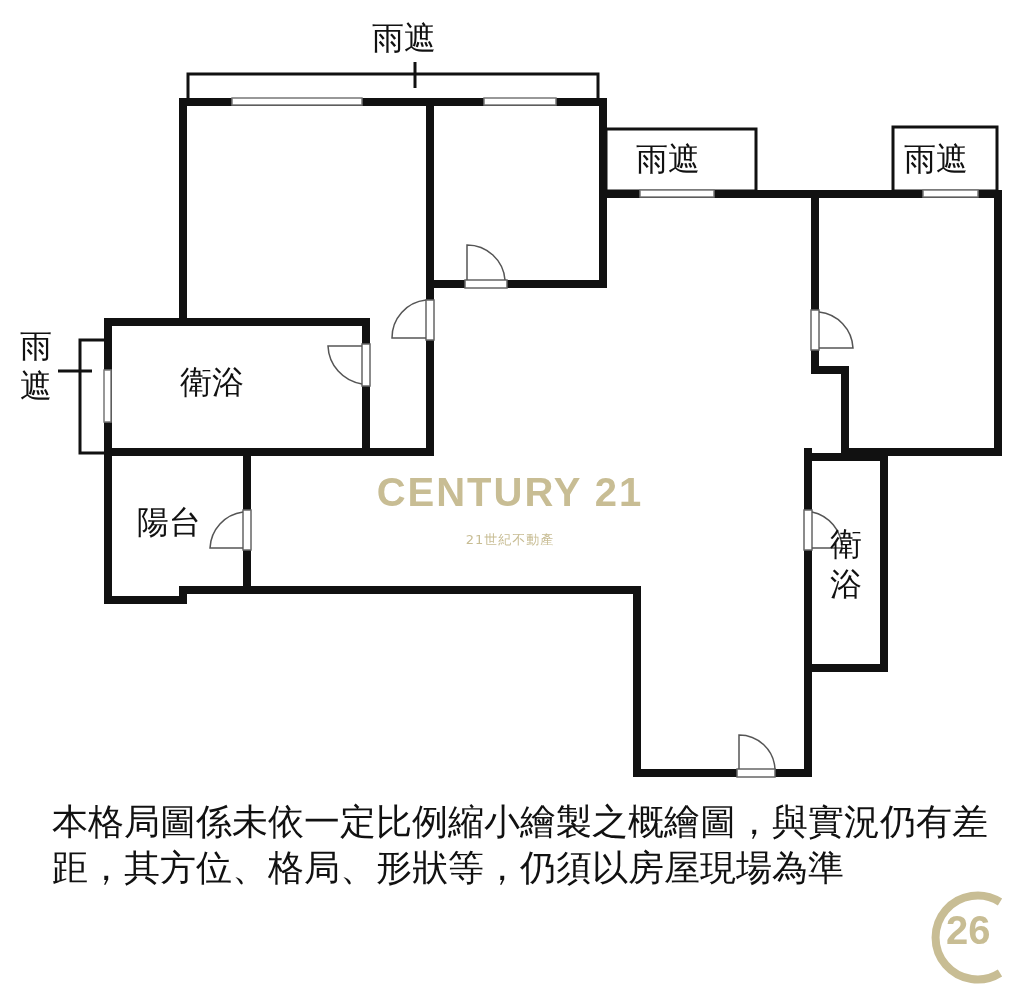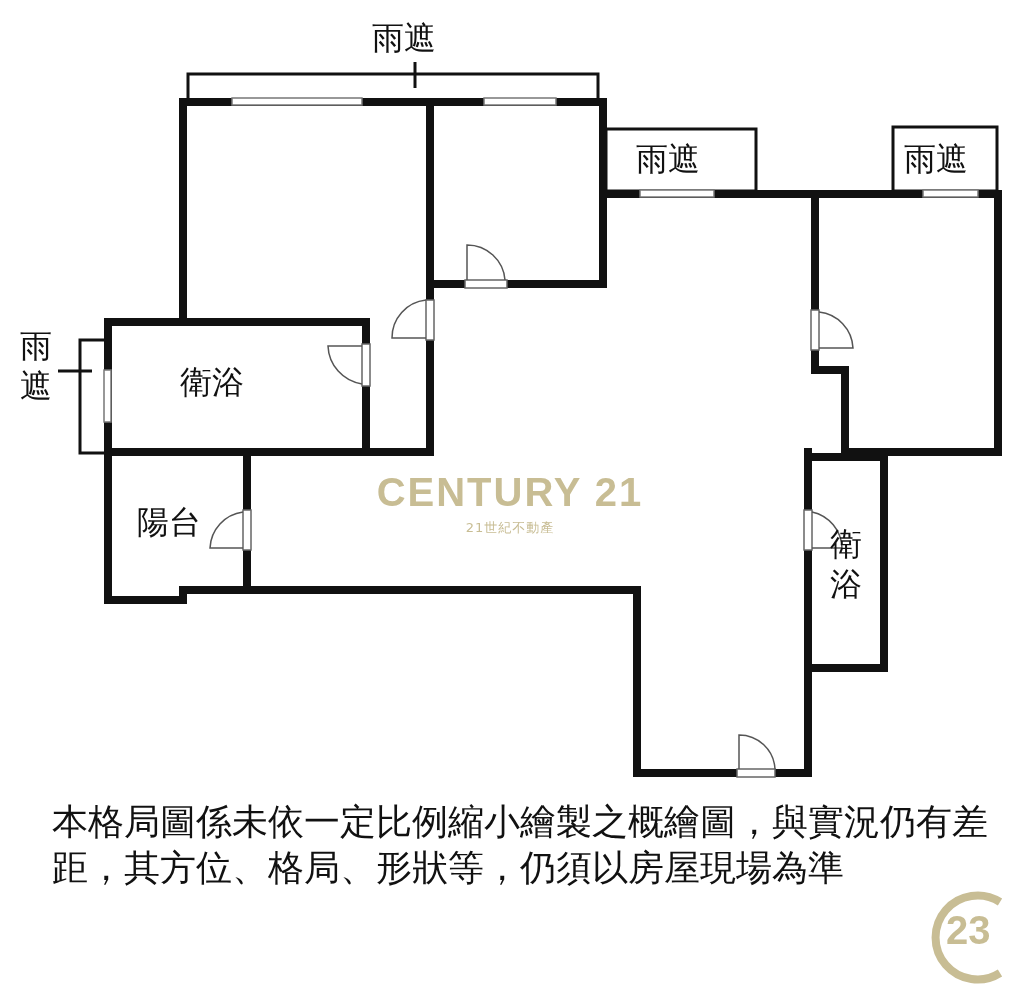--- a/index.html
+++ b/index.html
@@ -7,21 +7,21 @@
   #plan { position: absolute; left: 0; top: 0; }
   .wall { fill: none; stroke: #111; stroke-width: 8; stroke-linejoin: miter; stroke-linecap: square; }
   .thin { fill: none; stroke: #111; stroke-width: 3; }
   .win { fill: #fff; stroke: #777; stroke-width: 1.5; }
   .door-arc { fill: none; stroke: #555; stroke-width: 1.5; }
   .door-gap { fill: #fff; stroke: #666; stroke-width: 1.5; }
   .lbl { position: absolute; font-size: 32px; color: #111; line-height: 1; white-space: nowrap; }
   .vlbl { position: absolute; font-size: 32px; color: #111; width: 40px; line-height: 1.25; text-align: center; }
   .brand { position: absolute; left: 360px; top: 470px; width: 300px; text-align: center; color: #c8bd94; }
   .brand-main { font-size: 40px; font-weight: bold; letter-spacing: 2px; font-family: "Liberation Sans", sans-serif; }
-  .brand-sub { font-size: 13px; margin-top: 4px; letter-spacing: 1px; }
+  .brand-sub { font-size: 13px; margin-top: 16px; letter-spacing: 1px; }
   .disclaimer { position: absolute; left: 52px; top: 799px; width: 940px; font-size: 36px; line-height: 46px; color: #111; font-family: "DejaVu Sans", sans-serif; }
   .logo { position: absolute; left: 928px; top: 890px; width: 90px; height: 95px; }
   .logo-num { position: absolute; left: 18px; top: 18px; font-size: 40px; font-weight: bold; color: #c8bd94; font-family: "Liberation Sans", sans-serif; }
 </style>
 </head>
 <body>
 
 <svg id="plan" width="1024" height="990" viewBox="0 0 1024 990">
 
   <rect class="thin" x="188" y="74" width="410" height="26"></rect>
@@ -90,14 +90,14 @@
   <div class="brand-main">CENTURY 21</div>
   <div class="brand-sub">21世紀不動產</div>
 </div>
 
 <div class="disclaimer">本格局圖係未依一定比例縮小繪製之概繪圖，與實況仍有差距，其方位、格局、形狀等，仍須以房屋現場為準</div>
 
 <div class="logo">
   <svg width="90" height="95" viewBox="0 0 90 95">
     <path d="M72,12 A42,42 0 1 0 72,83" fill="none" stroke="#c8bd94" stroke-width="8"></path>
   </svg>
-  <div class="logo-num">23</div>
+  <div class="logo-num">26</div>
 </div>
 
 </body></html>

